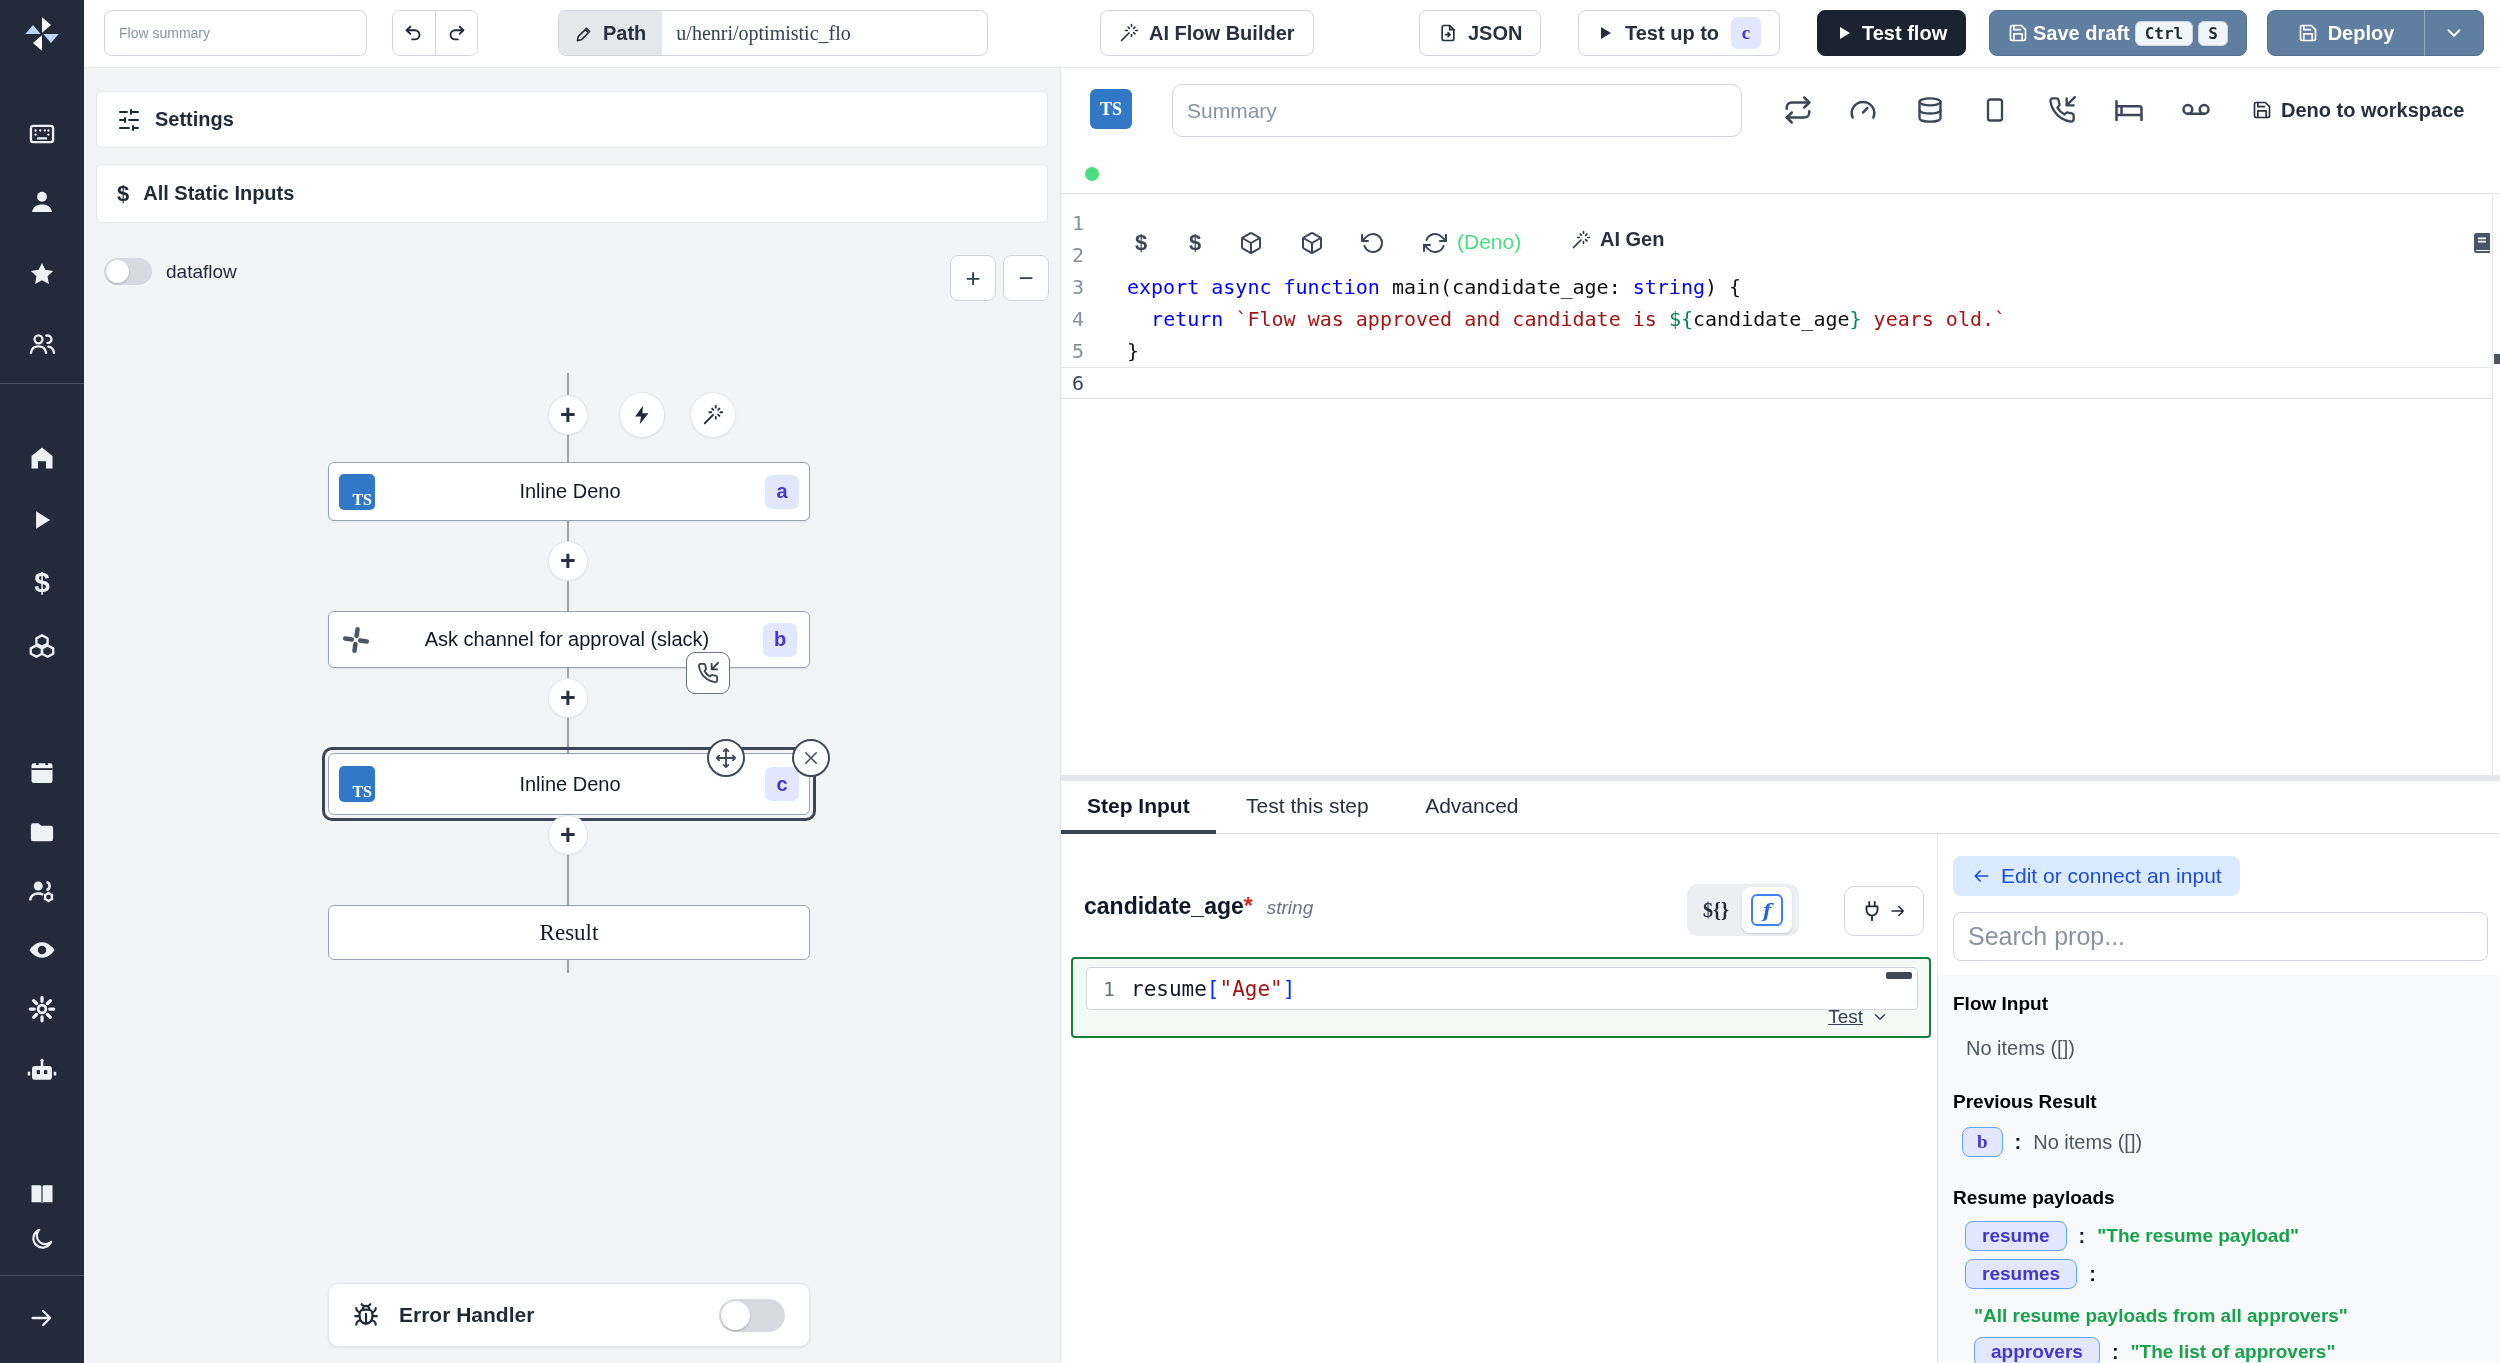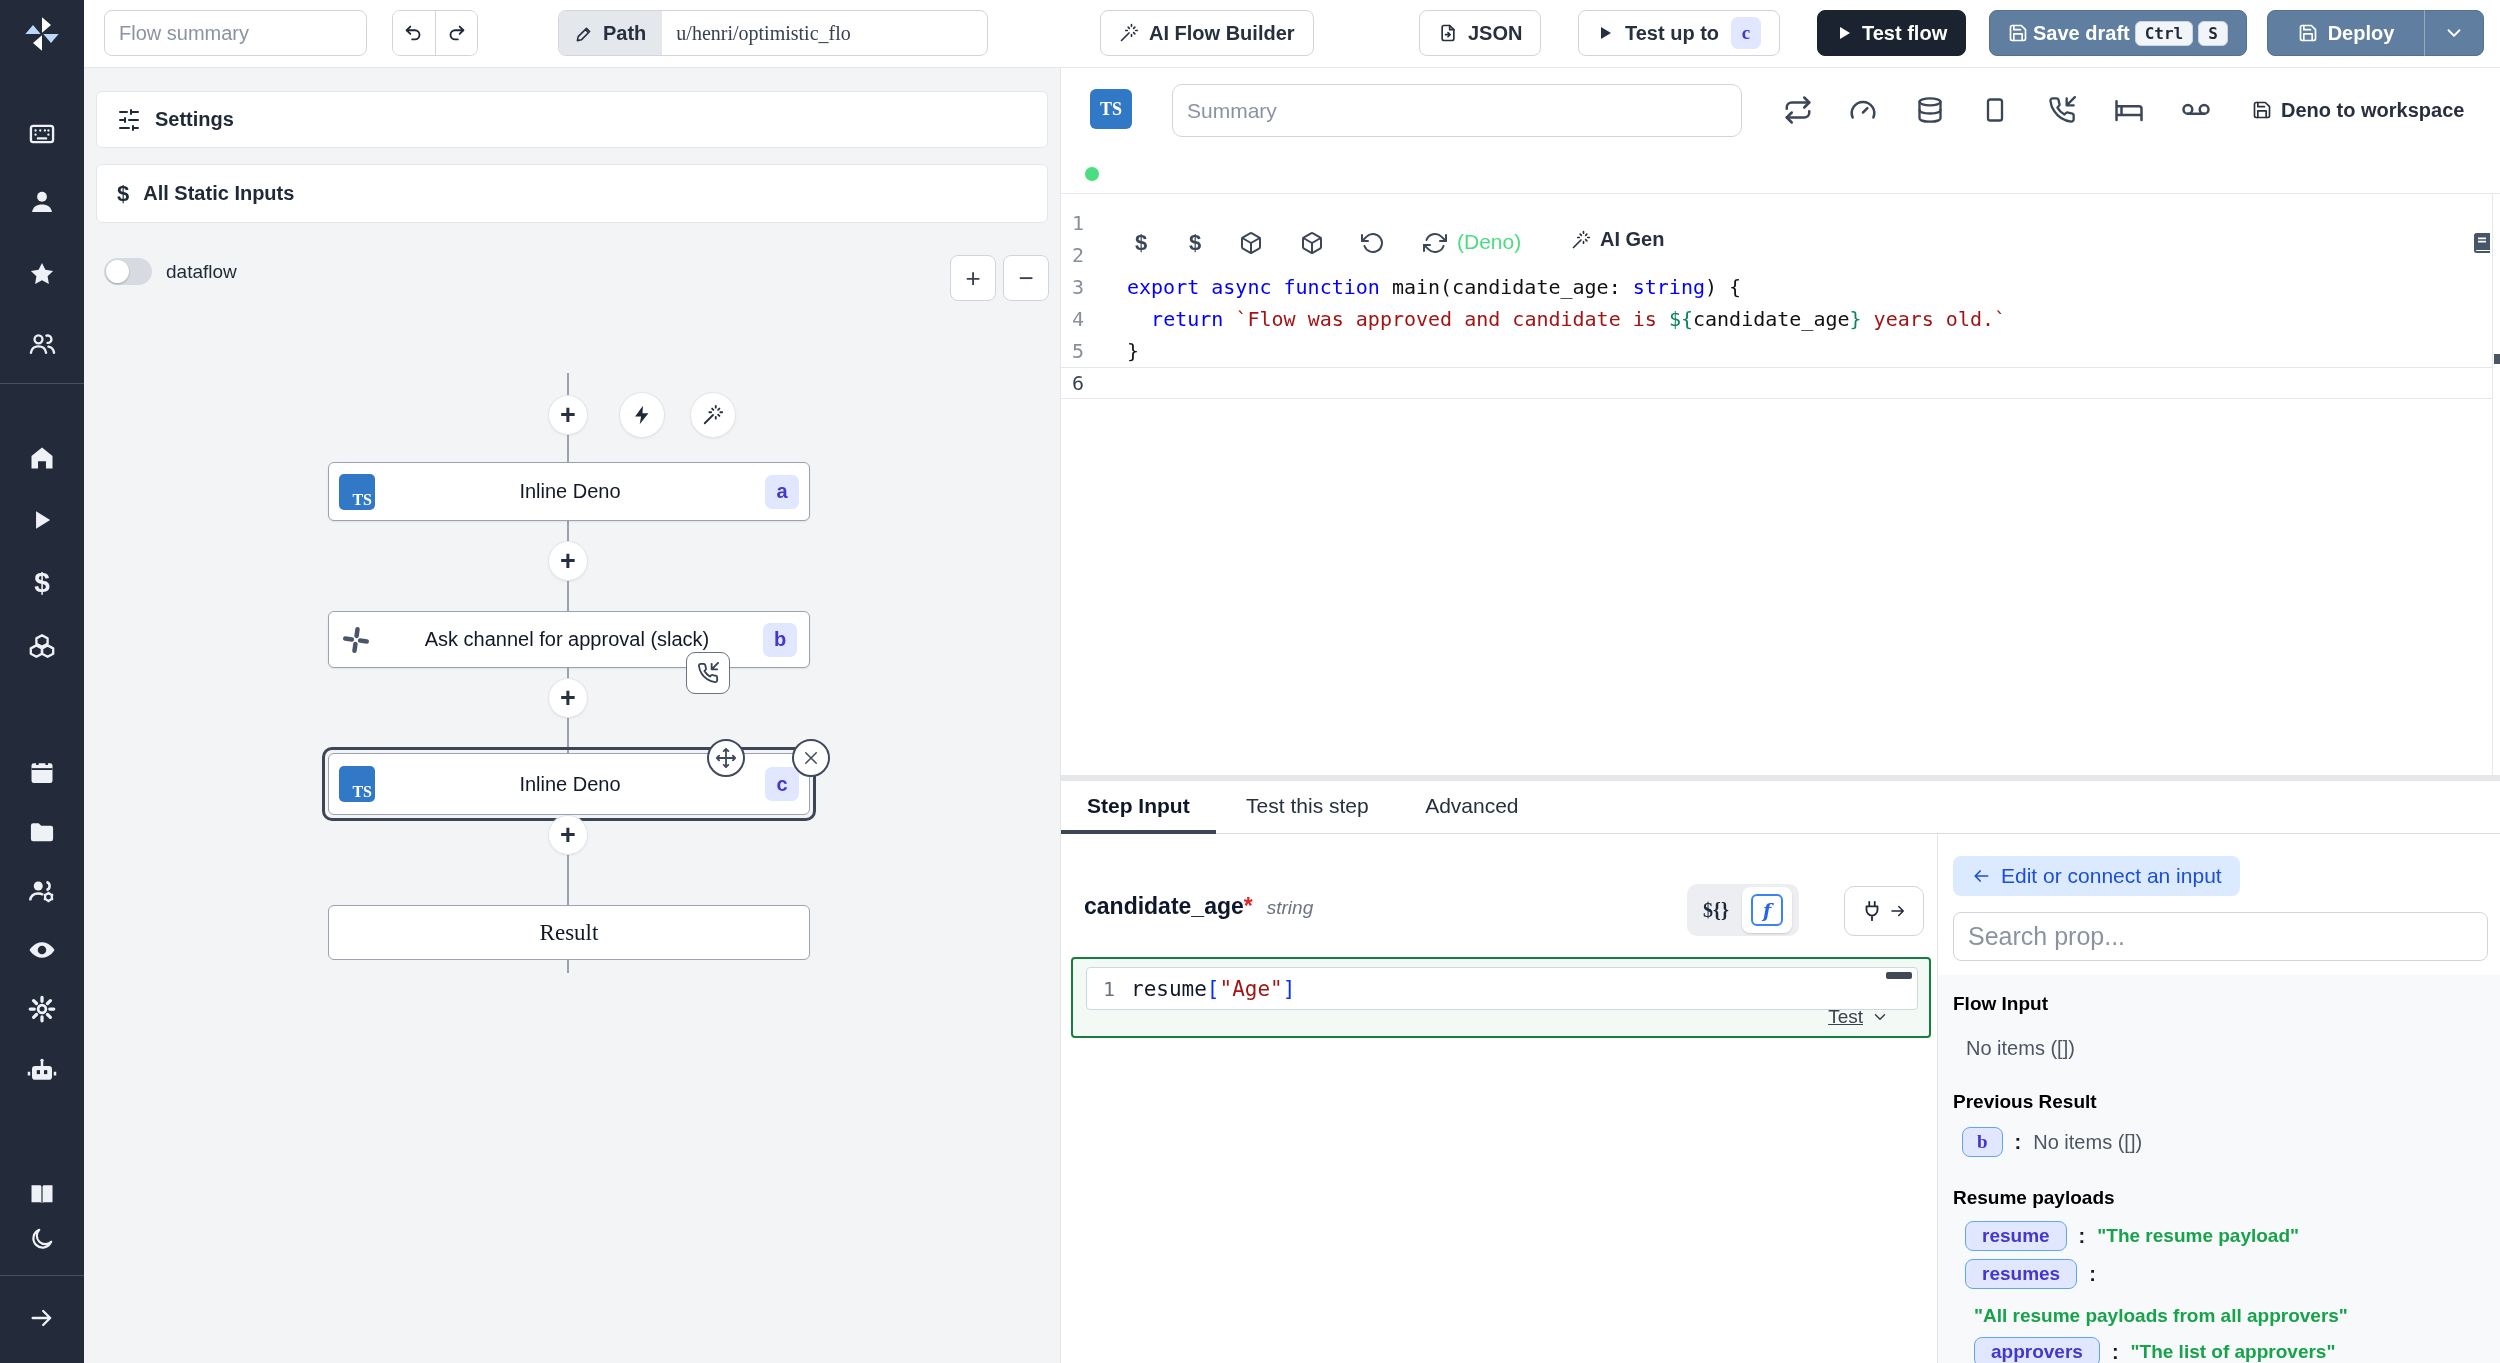--- a/index.html
+++ b/index.html
@@ -13,21 +13,21 @@
   
   #sidebar{position:absolute;left:0;top:0;width:84px;height:1363px;background:#232b3a;z-index:20}
   .sb-logo{position:absolute;left:0;top:8px;width:84px;height:52px;display:flex;align-items:center;justify-content:center}
   .sb-icon{position:absolute;left:0;width:84px;height:34px;display:flex;align-items:center;justify-content:center;color:#eef2f7;cursor:pointer}
   .sb-div{position:absolute;left:0;width:84px;height:1px;background:rgba(255,255,255,.18)}
 
   
   #topbar{position:absolute;left:84px;top:0;width:2416px;height:67px;background:#fff;border-bottom:1px solid #e5e7eb;z-index:10}
   .tb{position:absolute;top:10px;height:46px;box-sizing:border-box;display:flex;align-items:center;border-radius:8px}
   .btn{background:#fff;border:1px solid #d1d5db;color:#27303f;font-size:20px;font-weight:600;gap:10px;padding:0 18px;cursor:pointer}
-  input.txt{border:1px solid #d1d5db;border-radius:8px;font-size:20px;color:#374151;outline:none;box-sizing:border-box;padding:0 14px;background:#fff}
+  input.txt{border:1px solid #d1d5db;border-radius:8px;font-size:14px;color:#374151;outline:none;box-sizing:border-box;padding:0 14px;background:#fff}
   input.txt::placeholder{color:#8b93a2}
   .seg-btn{border:1px solid #d1d5db;border-radius:8px;overflow:hidden;padding:0;display:flex;align-items:stretch}
   .seg-btn .lab{background:#e4e7ec;display:flex;align-items:center;gap:9px;padding:0 16px;font-weight:600;font-size:20px;color:#27303f}
   .seg-btn .val{display:flex;align-items:center;padding:0 14px;font-size:20px;color:#374151;background:#fff;white-space:nowrap;overflow:hidden}
   .badge{background:#e0e7ff;color:#4338ca;font-weight:700;border-radius:7px;display:inline-flex;align-items:center;justify-content:center}
   .kbd{background:#f1f5f9;border:1px solid #cbd5e1;border-radius:6px;color:#1f2937;font-size:16px;padding:2px 9px;font-family:"DejaVu Sans Mono",monospace}
   .btn-dark{background:#1b2330;border:1px solid #1b2330;color:#fff}
   .btn-steel{background:#5f7ea0;border:1px solid #54718f;color:#fff}
 
   
@@ -371,20 +371,32 @@
           <path d="M5 5l14 14M19 5L5 19"></path>
         </svg>
     </div>
 
     <div class="pcircle" style="left:465px;top:749px;width:38px;height:38px;font-size:27px;font-weight:600">+</div>
 
     <div class="node" style="left:244px;top:838px;width:482px;height:55px;background:#fff;border:1px solid #9aa2b1">
       <span class="lbl mono" style="font-size:23px">Result</span>
     </div>
 
+    <div class="card" style="left:244px;top:1216px;width:482px;height:64px;border-radius:10px;box-shadow:0 1px 3px rgba(0,0,0,.08);gap:20px;padding:0 24px">
+      <svg class="s" width="26" height="26" viewBox="0 0 24 24">
+          <path d="M8 2l1.9 1.9M16 2l-1.9 1.9M9 7.1v-.6a3 3 0 1 1 6 0v.6"></path>
+          <path d="M18 13c0 4-2.7 7-6 7s-6-3-6-7v-2a4 4 0 0 1 4-4h4a4 4 0 0 1 4 4z"></path>
+          <path d="M12 20v-9M6.5 9.5C4.6 9.3 3 7.6 3 5.5M6 13H2M3 21c0-2.1 1.7-3.9 3.8-4M17.5 9.5c1.9-.2 3.5-1.9 3.5-4M22 13h-4M21 21c0-2.1-1.7-3.9-3.8-4"></path>
+        </svg>
+      <span class="t" style="font-size:21px;font-weight:700">Error Handler</span>
+      <span style="flex:1"></span>
+      <span class="toggle" style="width:66px;height:33px">
+          <span class="knob" style="width:29px;height:29px"></span>
+        </span>
+    </div>
   </section>
 
   <section id="editor-panel">
     <div class="abs ts-badge mono ic" style="left:29px;top:22px;width:42px;height:40px;font-size:18px;border-radius:6px;align-items:center;justify-content:center;padding:0">
         <span>TS</span>
       </div>
     <input class="txt abs" style="left: 111px; top: 17px; width: 570px; height: 53px; border-radius: 10px; border-width: 1.5px; font-size: 21px;" placeholder="Summary">
 
     <div class="hdr-icon" style="left:718px;top:24px">
         <svg class="s" width="30" height="30" viewBox="0 0 24 24">

